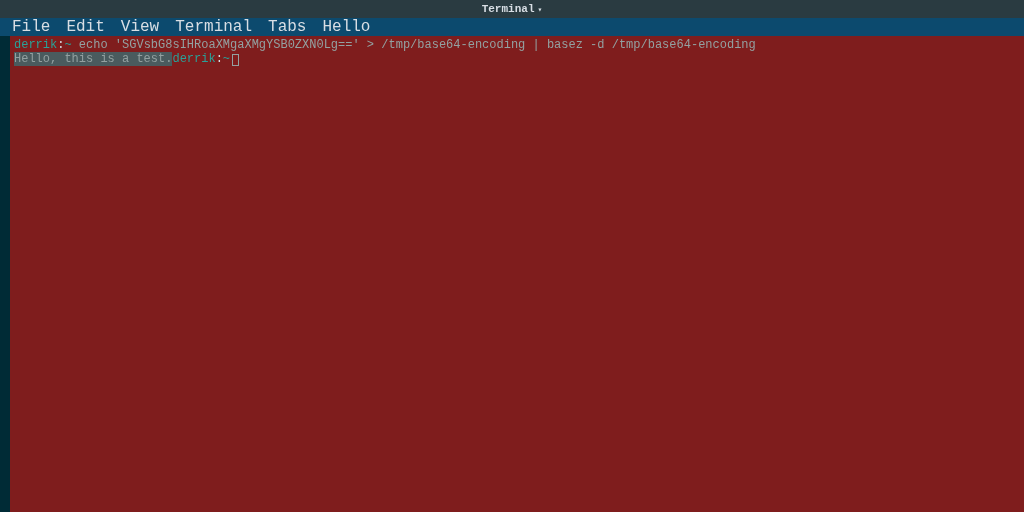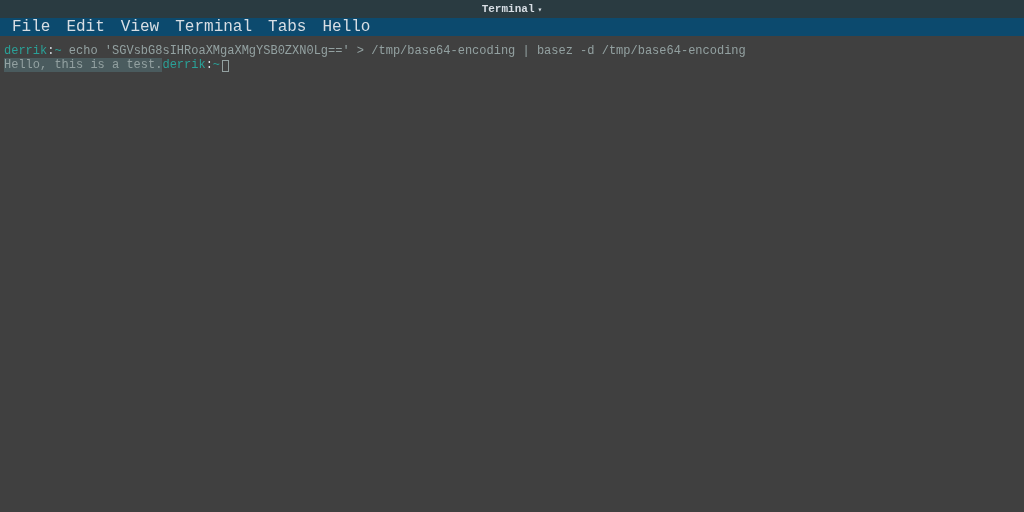--- a/index.html
+++ b/index.html
@@ -40,28 +40,29 @@
       padding: 0 4px;
       color: #d8dee4;
       font-size: 16px;
       gap: 0;
     }
     .menu-item {
       padding: 2px 8px;
       cursor: pointer;
     }
     .terminal-body {
-      padding: 8px 4px;
+      padding: 2px 4px;
       font-family: "DejaVu Sans Mono", "Liberation Mono", monospace;
       font-size: 12px;
       line-height: 14px;
       color: #93a1a1;
-      background: #404040;
+      background: #7f1d1d;
       height: calc(100% - 36px);
       white-space: pre;
+      margin-left: 10px;
     }
     .prompt-user {
       color: #2aa198;
     }
     .prompt-sep {
       color: #d8dee4;
     }
     .prompt-tilde {
       color: #2aa198;
     }

